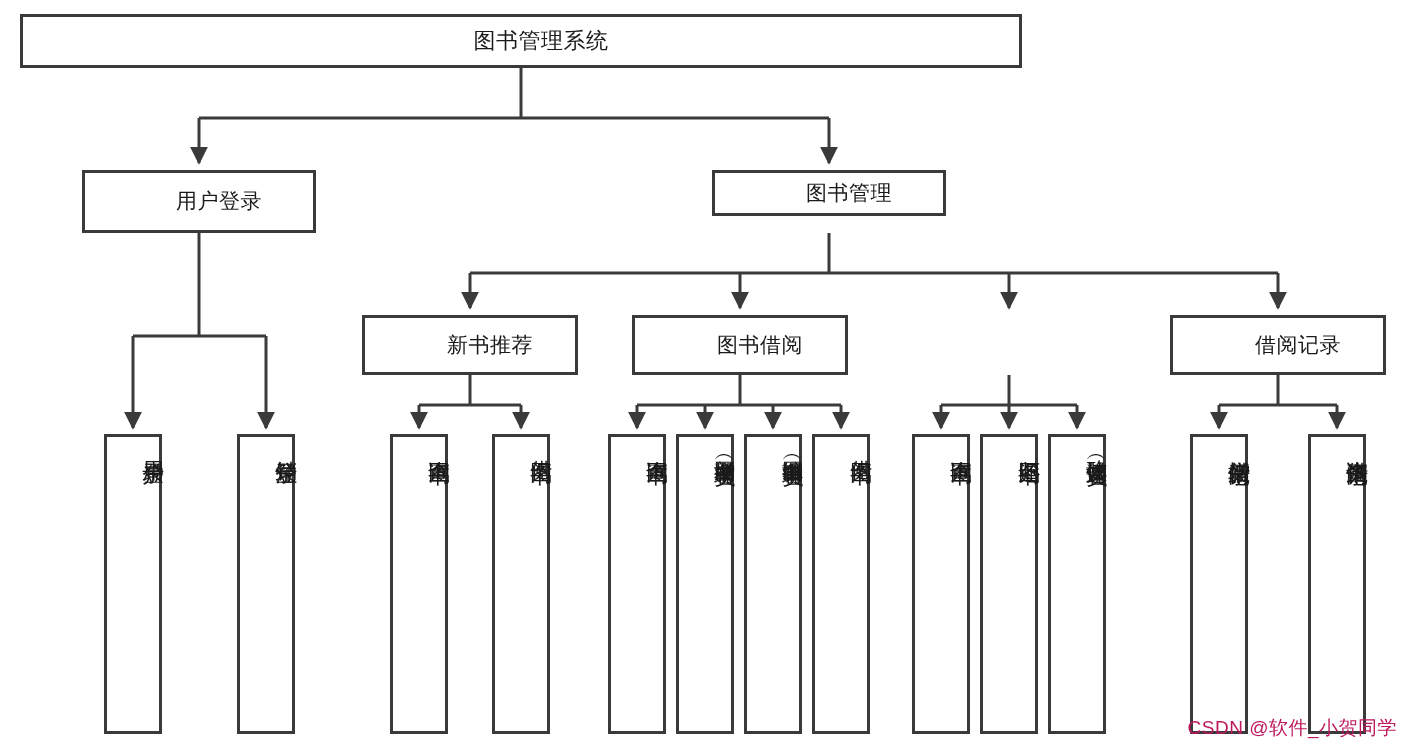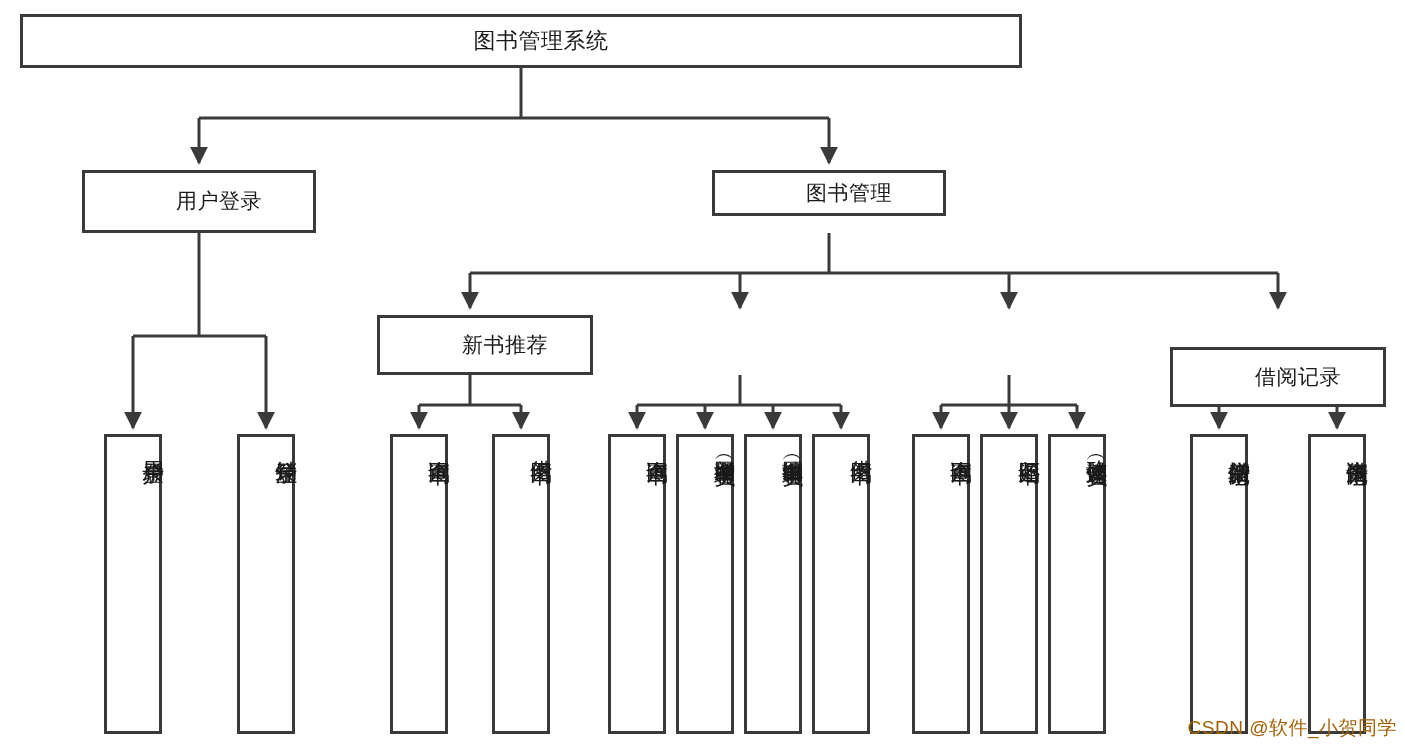--- a/index.html
+++ b/index.html
@@ -65,21 +65,21 @@
     white-space: nowrap;
   }
   .node.v.tall .label {
     font-size: 21px;
   }
   #watermark {
     position: absolute;
     right: 8px;
     bottom: 6px;
     font-size: 19px;
-    color: #a16207;
+    color: #be185d;
     letter-spacing: 0.5px;
     user-select: none;
     white-space: nowrap;
     text-align: right;
   }
 </style>
 </head>
 <body>
 
 <div id="canvas">
@@ -138,24 +138,27 @@
     <span class="label">图书管理系统</span>
   </div>
 
   <div class="node h" style="left:82px; top:170px; width:234px; height:63px;">
     <span class="label">用户登录</span>
   </div>
   <div class="node h" style="left:712px; top:170px; width:234px; height:46px;">
     <span class="label">图书管理</span>
   </div>
 
-  <div class="node h" style="left:362px; top:315px; width:216px; height:60px;margin-left:15px;">
+  <div class="node h" style="left:362px; top:315px; width:216px; height:60px;">
     <span class="label">新书推荐</span>
   </div>
-  <div class="node h" style="left:1170px; top:315px; width:216px; height:60px;margin-top:32px;">
+  <div class="node h" style="left:632px; top:315px; width:216px; height:60px;">
+    <span class="label">图书借阅</span>
+  </div>
+  <div class="node h" style="left:1170px; top:315px; width:216px; height:60px;">
     <span class="label">借阅记录</span>
   </div>
 
   <div class="node v" style="left:104px; top:434px; width:58px; height:300px;">
     <span class="label">用户登录</span>
   </div>
   <div class="node v" style="left:237px; top:434px; width:58px; height:300px;">
     <span class="label">注销登录</span>
   </div>
 

